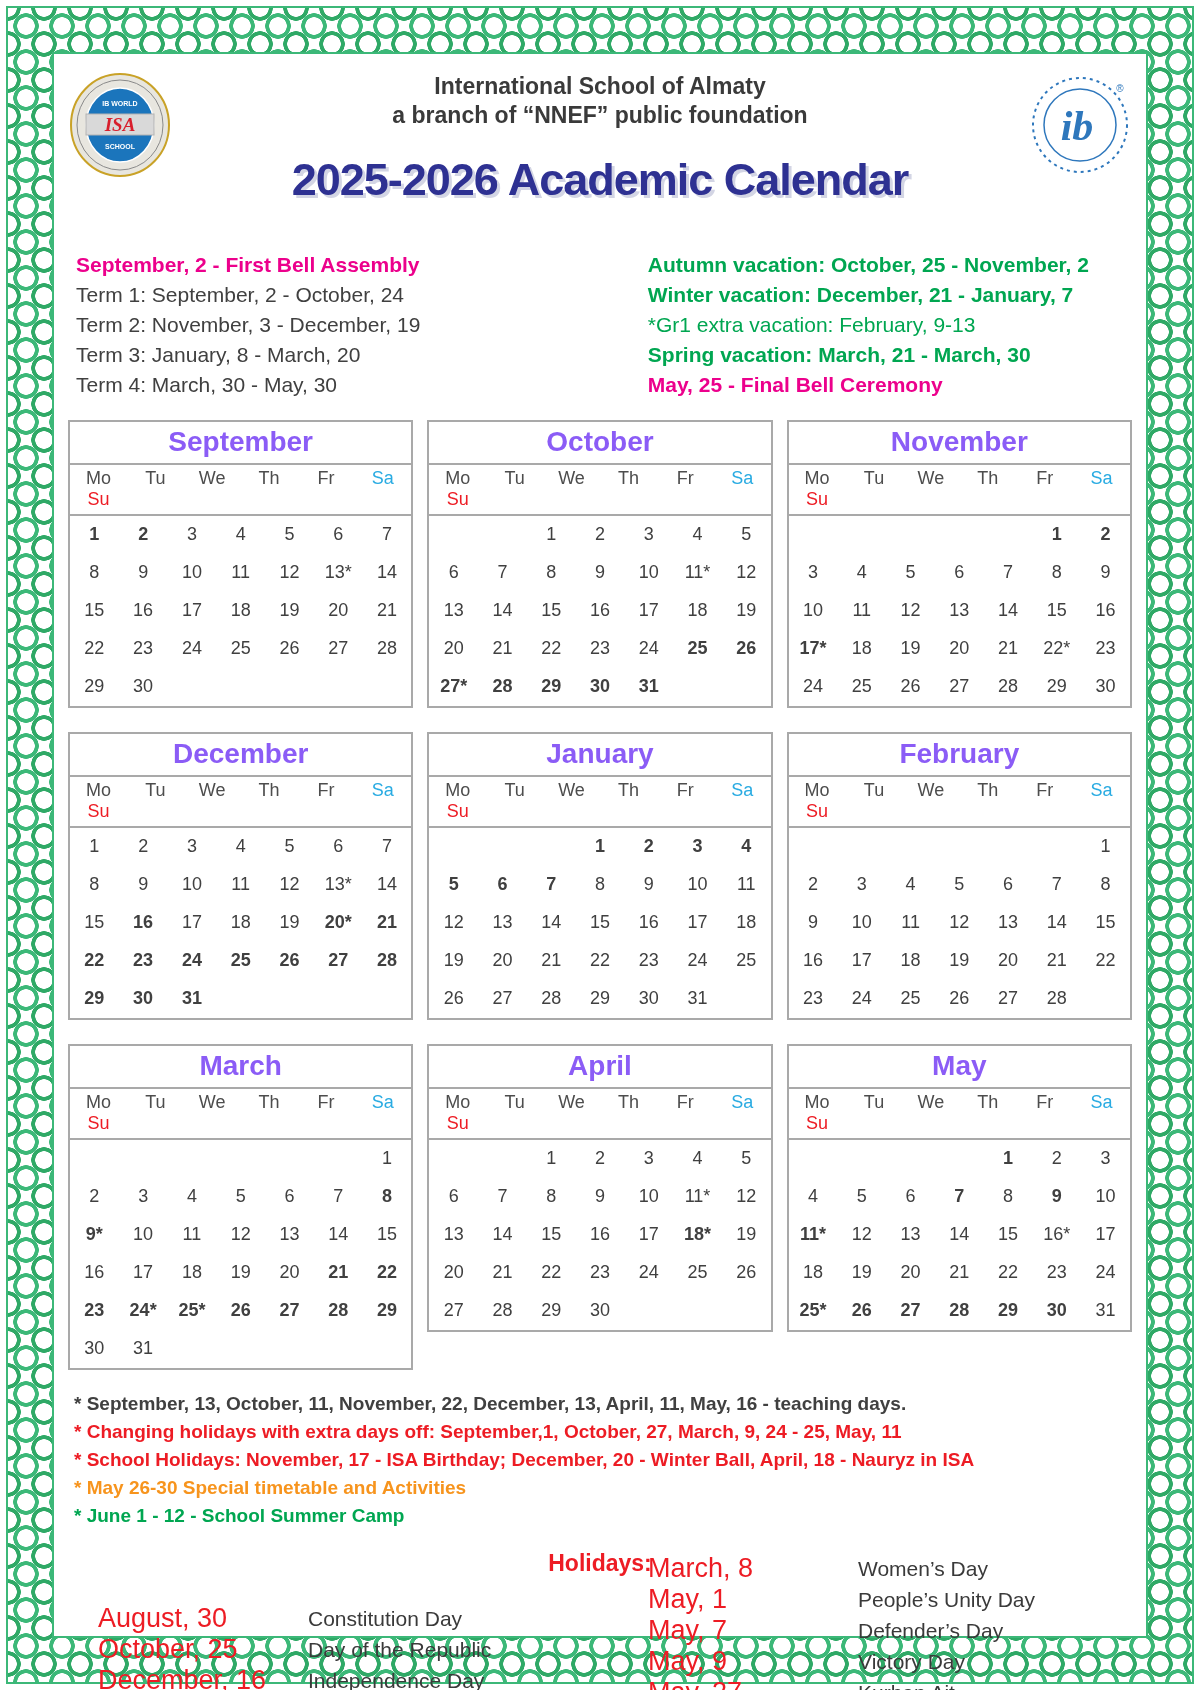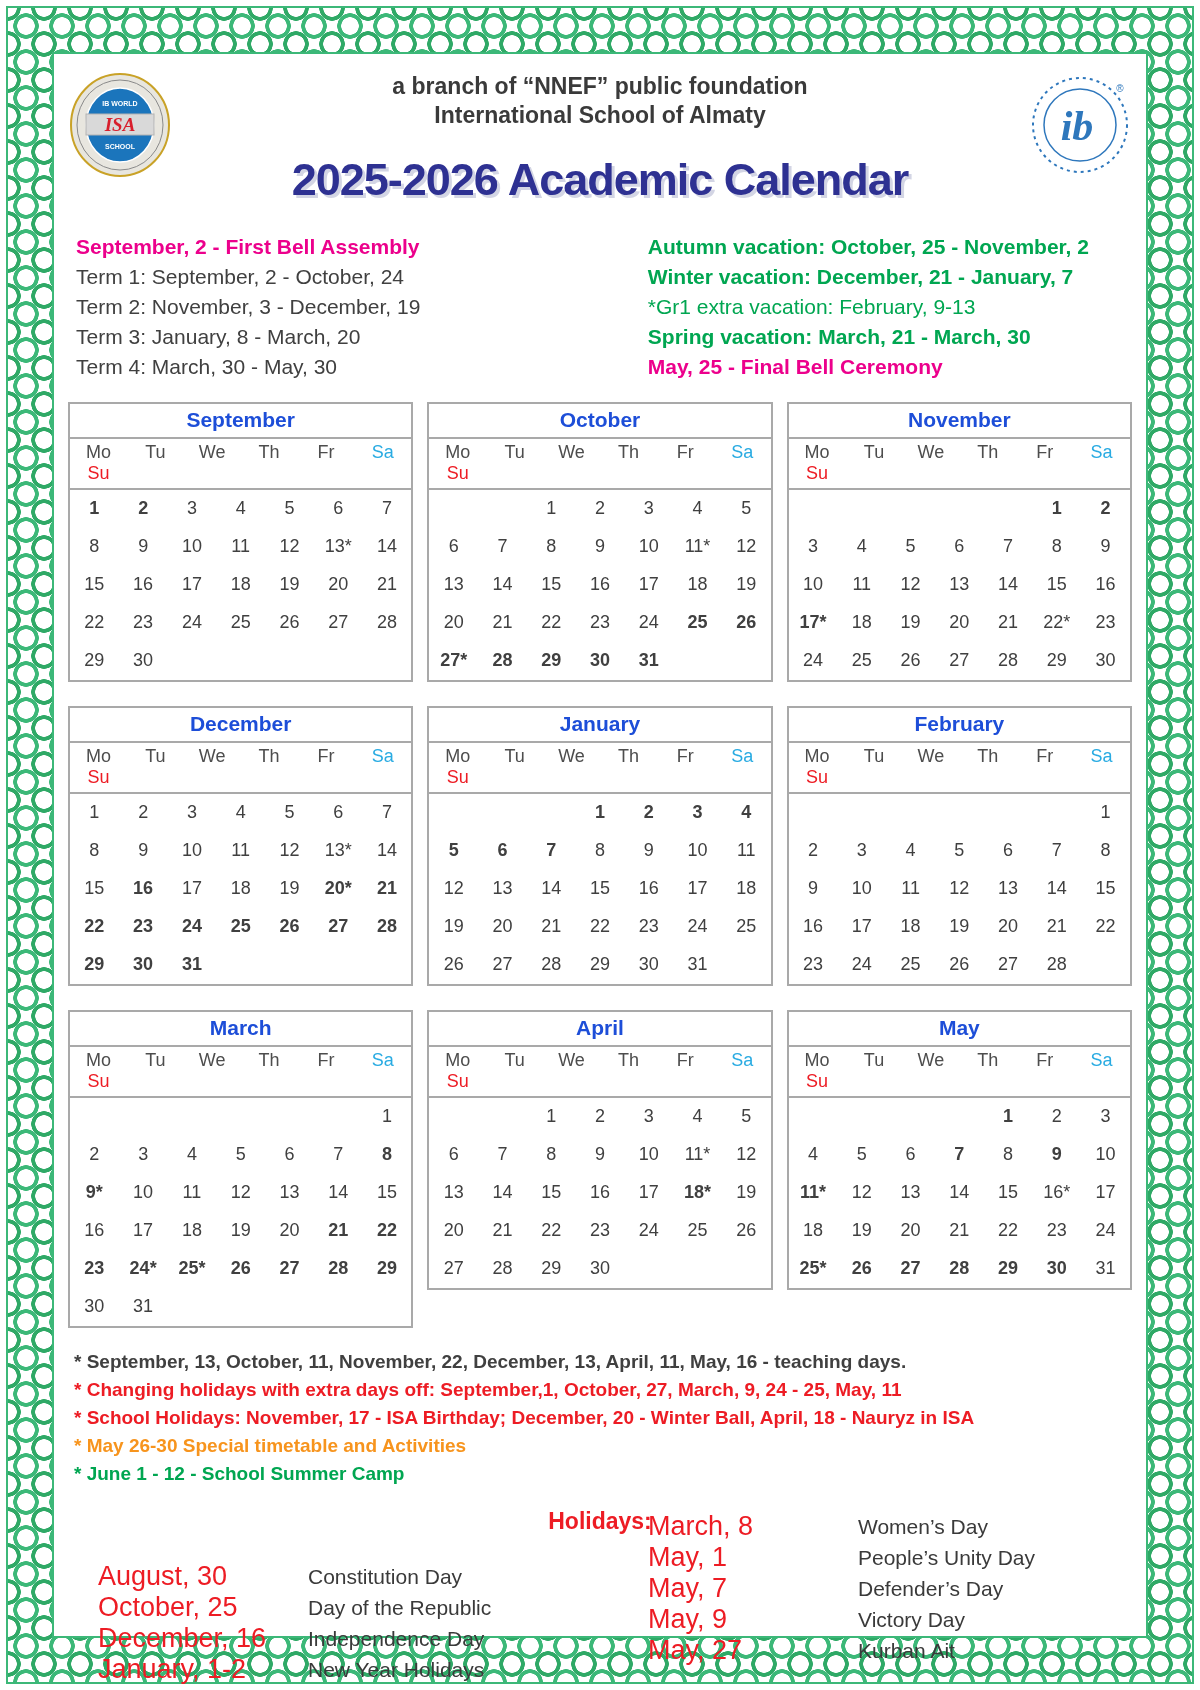--- a/index.html
+++ b/index.html
@@ -25,21 +25,21 @@
   
   .header{display:flex;align-items:flex-start;margin-top:4px;}
   .logo{flex:0 0 auto;}
   .header-center{flex:1;text-align:center;}
   .school-line{font-size:23px;font-weight:bold;color:#3a3a3a;line-height:29px;}
   .title{
     font-size:45px;font-weight:bold;color:var(--title_blue);margin-top:24px;letter-spacing:-1px;
     text-shadow:3px 3px 0 rgba(110,115,165,0.30);
   }
   
-  .terms{display:flex;margin-top:26px;}
+  .terms{display:flex;margin-top:44px;}
   .terms-col{width:50%;}
   .terms-col.left{padding-left:8px;}
   .terms-col.right{padding-left:44px;box-sizing:border-box;}
   .info-line{font-size:21px;font-weight:bold;line-height:30px;white-space:nowrap;}
   
   .s-n {color:var(--normal);font-weight:normal;}
   .s-bb{color:var(--normal);font-weight:normal;}
   .s-sa{color:var(--saturday);font-weight:normal;}
   .s-su{color:var(--sunday);font-weight:normal;}
   .s-rb{color:var(--sunday);font-weight:bold;}
@@ -47,21 +47,21 @@
   .s-gb{color:var(--green);font-weight:bold;}
   .s-mb{color:var(--magenta);font-weight:bold;}
   .s-ob{color:var(--orange);font-weight:bold;}
   
   .calendars{
     display:grid;grid-template-columns:repeat(3,1fr);column-gap:14px;row-gap:24px;
     margin-top:20px;align-items:start;
   }
   .month{border:2px solid var(--table_border);background:#fff;}
   .month-name{
-    text-align:center;font-size:21px;font-weight:bold;color:#1d4ed8;
+    text-align:center;font-size:28px;font-weight:bold;color:#8b5cf6;
     padding:4px 8px 5px;border-bottom:2px solid var(--table_border);
   }
   .dow-row{
     display:grid;grid-template-columns:repeat(6,1fr);
     padding:3px 0 4px;border-bottom:2px solid var(--table_border);
   }
   .dow{text-align:center;font-size:18px;color:#4d4d4d;}
   .dow:nth-child(6){color:var(--saturday);}
   .dow:nth-child(7){color:var(--sunday);}
   .week{display:grid;grid-template-columns:repeat(7,1fr);}
@@ -92,22 +92,22 @@
         <ellipse cx="52" cy="53" rx="49" ry="51" fill="#e8e6df" stroke="#c9a227" stroke-width="2"></ellipse>
         <ellipse cx="52" cy="53" rx="43" ry="45" fill="none" stroke="#8a8a8a" stroke-width="1"></ellipse>
         <ellipse cx="52" cy="53" rx="34" ry="37" fill="#1b75bc" stroke="#ffffff" stroke-width="1.5"></ellipse>
         <rect x="18" y="42" width="68" height="21" fill="#d9d9d9" stroke="#b3b3b3" stroke-width="1"></rect>
         <text x="52" y="34" text-anchor="middle" font-size="7" font-weight="bold" fill="#ffffff" font-family="Liberation Sans, sans-serif">IB WORLD</text>
         <text x="52" y="59" text-anchor="middle" font-size="19" font-weight="bold" font-style="italic" fill="#d81e2c" font-family="Liberation Serif, serif">ISA</text>
         <text x="52" y="77" text-anchor="middle" font-size="7" font-weight="bold" fill="#ffffff" font-family="Liberation Sans, sans-serif">SCHOOL</text>
       </svg>
 
       <div class="header-center">
+        <div class="school-line">International School of Almaty</div>
         <div class="school-line">a branch of “NNEF” public foundation</div>
-        <div class="school-line">International School of Almaty</div>
         <div class="title">2025-2026 Academic Calendar</div>
       </div>
 
       <svg class="logo" width="104" height="106" viewBox="0 0 104 106">
         <circle cx="52" cy="53" r="47" fill="#ffffff" stroke="#2e77bc" stroke-width="2" stroke-dasharray="3 4"></circle>
         <circle cx="52" cy="53" r="36" fill="#ffffff" stroke="#2e77bc" stroke-width="1.5"></circle>
         <text x="49" y="68" text-anchor="middle" font-size="42" font-weight="bold" font-style="italic" fill="#2e77bc" font-family="Liberation Serif, serif">ib</text>
         <text x="92" y="20" text-anchor="middle" font-size="10" fill="#2e77bc" font-family="Liberation Sans, sans-serif">®</text>
       </svg>
     </div>

